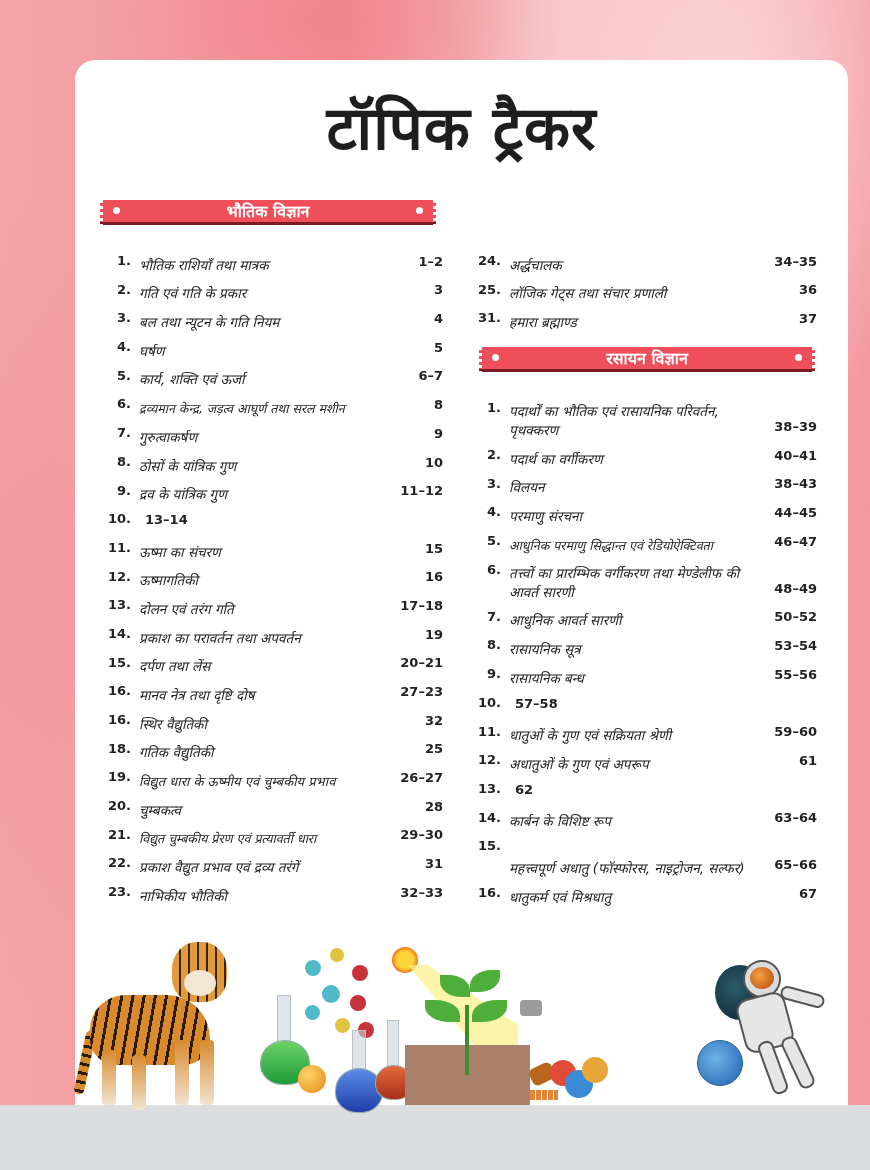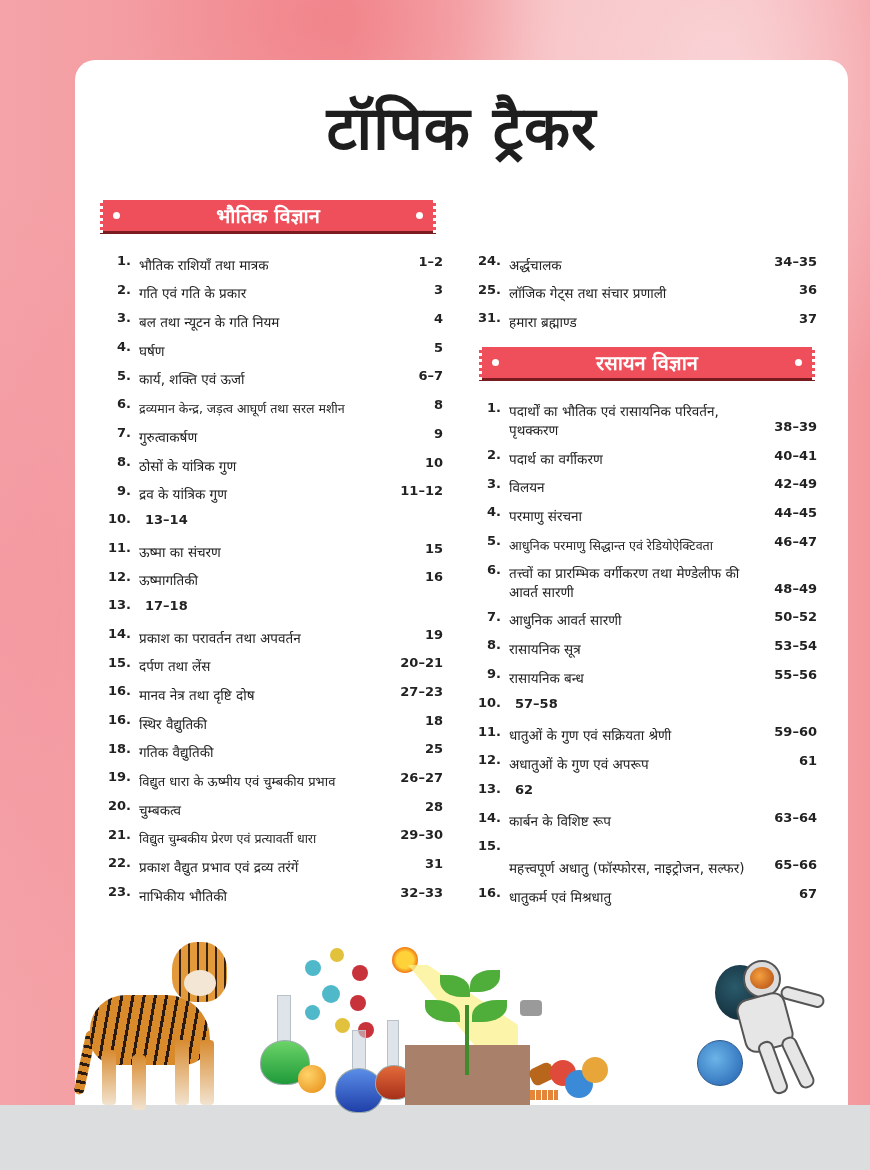--- a/index.html
+++ b/index.html
@@ -31,25 +31,25 @@
       position: absolute; left: 0; top: 28px; width: 773px;
       text-align: center;
       font-family: "DejaVu Sans", sans-serif;
       font-weight: bold;
       font-size: 60px;
       color: #1e1e1e;
       letter-spacing: 1px;
       line-height: 80px;
     }
     .banner {
-      position: absolute; height: 34px;
+      position: absolute; height: 25px;
       background: #ef4f5a;
       border-bottom: 3px solid #7a1b20;
       display: flex; align-items: center; justify-content: center;
-      color: #ffffff; font-weight: bold; font-size: 20px;
+      color: #ffffff; font-weight: bold; font-size: 16px;
     }
     .banner::before, .banner::after {
       content: ""; position: absolute; top: 0; bottom: -3px; width: 5px;
       background:
         repeating-linear-gradient(180deg, #ffffff 0 3px, transparent 3px 6px);
     }
     .banner::before { left: -2px; }
     .banner::after { right: -2px; }
     .banner .dot {
       position: absolute; top: 50%; width: 7px; height: 7px; margin-top: -4px;
@@ -68,21 +68,21 @@
     .row {
       display: flex; align-items: flex-end;
       font-size: 13.5px; color: #222;
       min-height: 28.7px;
       line-height: 19px;
     }
     .row .num {
       width: 34px; flex: none; text-align: right; padding-right: 8px;
       font-weight: bold; font-size: 13px; align-self: flex-start; padding-top: 5px;
     }
-    .row .txt { flex: 1; padding-top: 5px; }
+    .row .txt { flex: 1; padding-top: 5px; font-style: italic; }
     .row .pg {
       flex: none; text-align: right; font-weight: bold; font-size: 13px;
       padding-left: 6px; white-space: nowrap; padding-bottom: 4px;
     }
     .row.two-line { min-height: 47px; }
 
     .illus { position: absolute; }
     
     .tiger { left: 5px; top: 870px; width: 160px; height: 175px; }
     .tiger .body { position:absolute; left: 10px; top: 65px; width: 120px; height: 70px; border-radius: 40px 50px 30px 30px;
@@ -179,41 +179,42 @@
         <span class="txt">ऊष्मा का संचरण</span>
         <span class="pg">15</span>
       </li>
     <li class="row">
         <span class="num">12.</span>
         <span class="txt">ऊष्मागतिकी</span>
         <span class="pg">16</span>
       </li>
     <li class="row">
         <span class="num">13.</span>
+        <span class="txt">दोलन एवं तरंग गति</span>
         <span class="pg">17–18</span>
       </li>
     <li class="row">
         <span class="num">14.</span>
         <span class="txt">प्रकाश का परावर्तन तथा अपवर्तन</span>
         <span class="pg">19</span>
       </li>
     <li class="row">
         <span class="num">15.</span>
         <span class="txt">दर्पण तथा लेंस</span>
         <span class="pg">20–21</span>
       </li>
     <li class="row">
         <span class="num">16.</span>
         <span class="txt">मानव नेत्र तथा दृष्टि दोष</span>
         <span class="pg">27–23</span>
       </li>
     <li class="row">
         <span class="num">16.</span>
         <span class="txt">स्थिर वैद्युतिकी</span>
-        <span class="pg">18</span>
+        <span class="pg">32</span>
       </li>
     <li class="row">
         <span class="num">18.</span>
         <span class="txt">गतिक वैद्युतिकी</span>
         <span class="pg">25</span>
       </li>
     <li class="row">
         <span class="num">19.</span>
         <span class="txt" style="font-size:13px;white-space:nowrap;">विद्युत धारा के ऊष्मीय एवं चुम्बकीय प्रभाव</span>
         <span class="pg">26–27</span>
@@ -271,21 +272,21 @@
         <span class="pg">38–39</span>
       </li>
     <li class="row">
         <span class="num">2.</span>
         <span class="txt">पदार्थ का वर्गीकरण</span>
         <span class="pg">40–41</span>
       </li>
     <li class="row">
         <span class="num">3.</span>
         <span class="txt">विलयन</span>
-        <span class="pg">42–49</span>
+        <span class="pg">38–43</span>
       </li>
     <li class="row">
         <span class="num">4.</span>
         <span class="txt">परमाणु संरचना</span>
         <span class="pg">44–45</span>
       </li>
     <li class="row">
         <span class="num">5.</span>
         <span class="txt" style="font-size:12.5px;white-space:nowrap;">आधुनिक परमाणु सिद्धान्त एवं रेडियोऐक्टिवता</span>
         <span class="pg">46–47</span>

